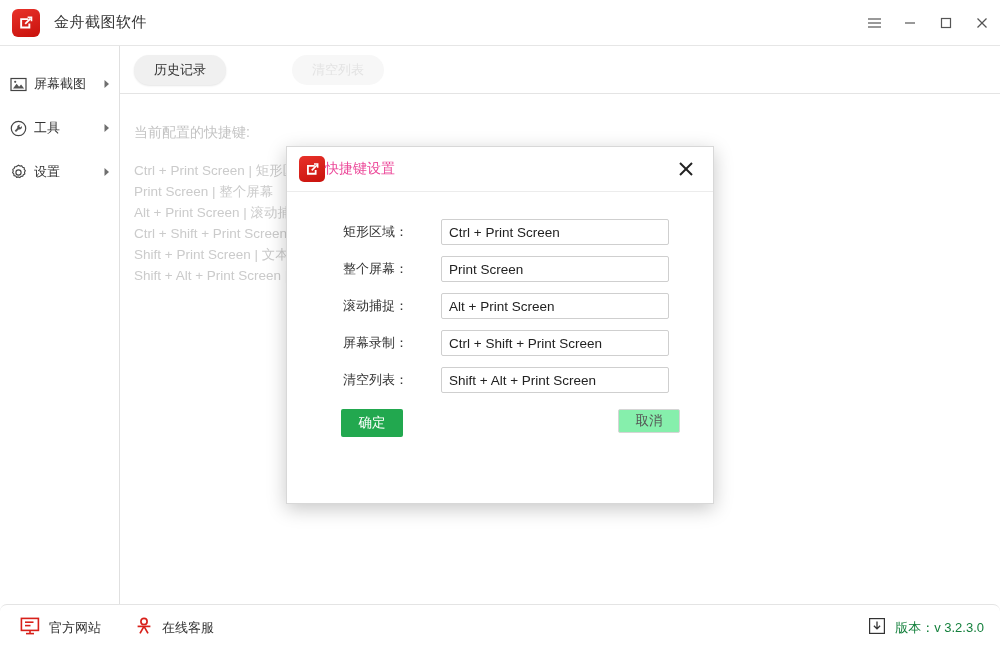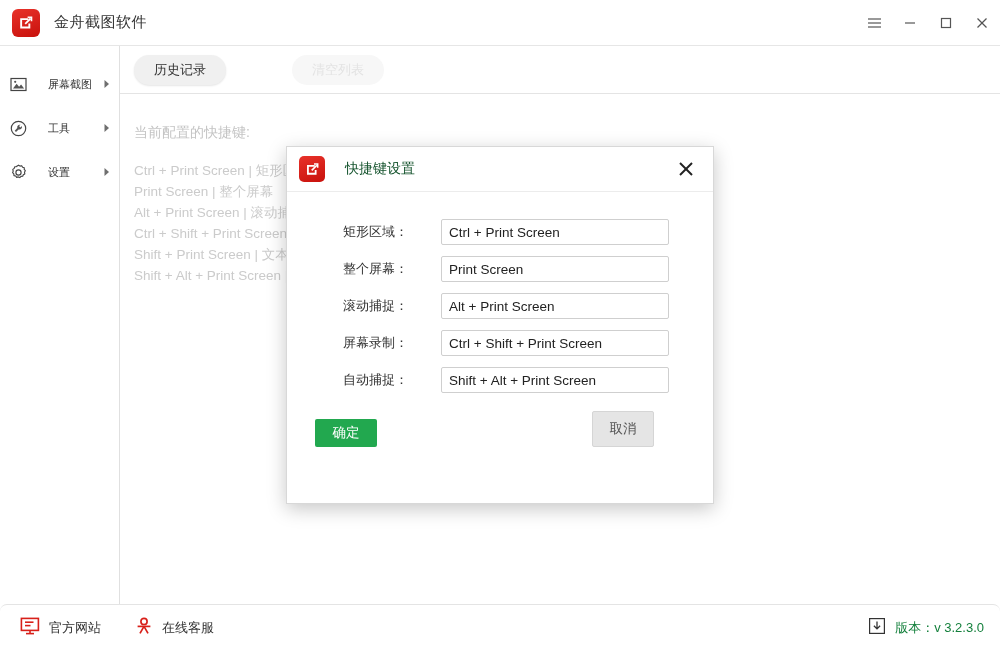--- a/index.html
+++ b/index.html
@@ -58,21 +58,21 @@
   }
   .side-item {
     height: 44px; display: flex; align-items: center;
     padding: 0 8px 0 8px; cursor: pointer; position: relative;
   }
   .side-ico {
     width: 20px; height: 20px; flex: 0 0 20px;
     display: flex; align-items: center; justify-content: center;
   }
   .side-label {
-    margin-left: 20px; font-size: 11px; color: #333333;
+    margin-left: 6px; font-size: 13px; color: #333333;
     white-space: nowrap;
   }
   .side-arrow { margin-left: auto; display: flex; align-items: center; }
 
   .content { flex: 1; position: relative; background: #ffffff; min-width: 0; }
 
   .toolbar {
     height: 48px; display: flex; align-items: center;
     padding: 0 18px 0 14px;
     border-bottom: 1px solid #e4e4e4;
@@ -143,21 +143,21 @@
     height: 45px; flex: 0 0 45px;
     display: flex; align-items: center;
     border-bottom: 1px solid #ececec;
     padding: 0 12px 0 12px;
   }
   .modal-icon {
     width: 26px; height: 26px; border-radius: 5px; flex: 0 0 26px;
     background: linear-gradient(160deg, #e8322a 0%, #c8110c 100%);
     display: flex; align-items: center; justify-content: center;
   }
-  .modal-title { margin-left: 20px; font-size: 14px; color: #14532d; }
+  .modal-title { margin-left: 0; font-size: 14px; color: #ec4899; }
   .modal-close {
     margin-left: auto; width: 30px; height: 30px;
     display: flex; align-items: center; justify-content: center;
     cursor: pointer;
   }
   .modal-body { flex: 1; padding: 22px 0 0 0; }
   .row {
     display: flex; align-items: center;
     height: 36px; margin-bottom: 1px; padding-left: 56px;
   }
@@ -169,33 +169,33 @@
   .row-input {
     width: 228px; height: 26px;
     border: 1px solid #cfcfcf; border-radius: 2px;
     background: #ffffff;
     font-size: 13.5px; color: #222222;
     padding: 0 7px;
     font-family: inherit;
     outline: none;
   }
   .modal-actions {
-    display: flex; align-items: flex-end;
-    padding: 10px 0 0 28px; height: 48px;
+    display: flex; align-items: flex-start;
+    padding: 10px 0 0 54px; height: 48px;
   }
   .btn-ok {
     background: #22a84f; color: #ffffff; border: none;
     width: 62px; height: 28px; border-radius: 2px;
     font-size: 13.5px; cursor: pointer; font-family: inherit;
   }
   .btn-cancel {
     margin-left: 215px;
-    background: #e5e5e5; color: #555555;
+    background: #86efac; color: #555555;
     border: 1px solid #d5d5d5; border-radius: 2px;
-    width: 62px; height: 36px;
+    width: 62px; height: 24px;
     font-size: 13.5px; cursor: pointer; font-family: inherit;
   }
 </style>
 </head>
 <body>
 
 <div class="app">
 
   <div class="titlebar">
     <div class="app-icon">
@@ -384,21 +384,21 @@
           <input class="row-input" value="Alt + Print Screen" style="">
         </div>
 
         <div class="row">
           <div class="row-label">屏幕录制：</div>
           <input class="row-input" value="Ctrl + Shift + Print Screen" style="">
         </div>
 
 
         <div class="row">
-          <div class="row-label">自动捕捉：</div>
+          <div class="row-label">清空列表：</div>
           <input class="row-input" value="Shift + Alt + Print Screen" style="">
         </div>
 
         <div class="modal-actions">
           <button class="btn-ok">确定</button>
           <button class="btn-cancel">取消</button>
         </div>
       </div>
 
     </div>

